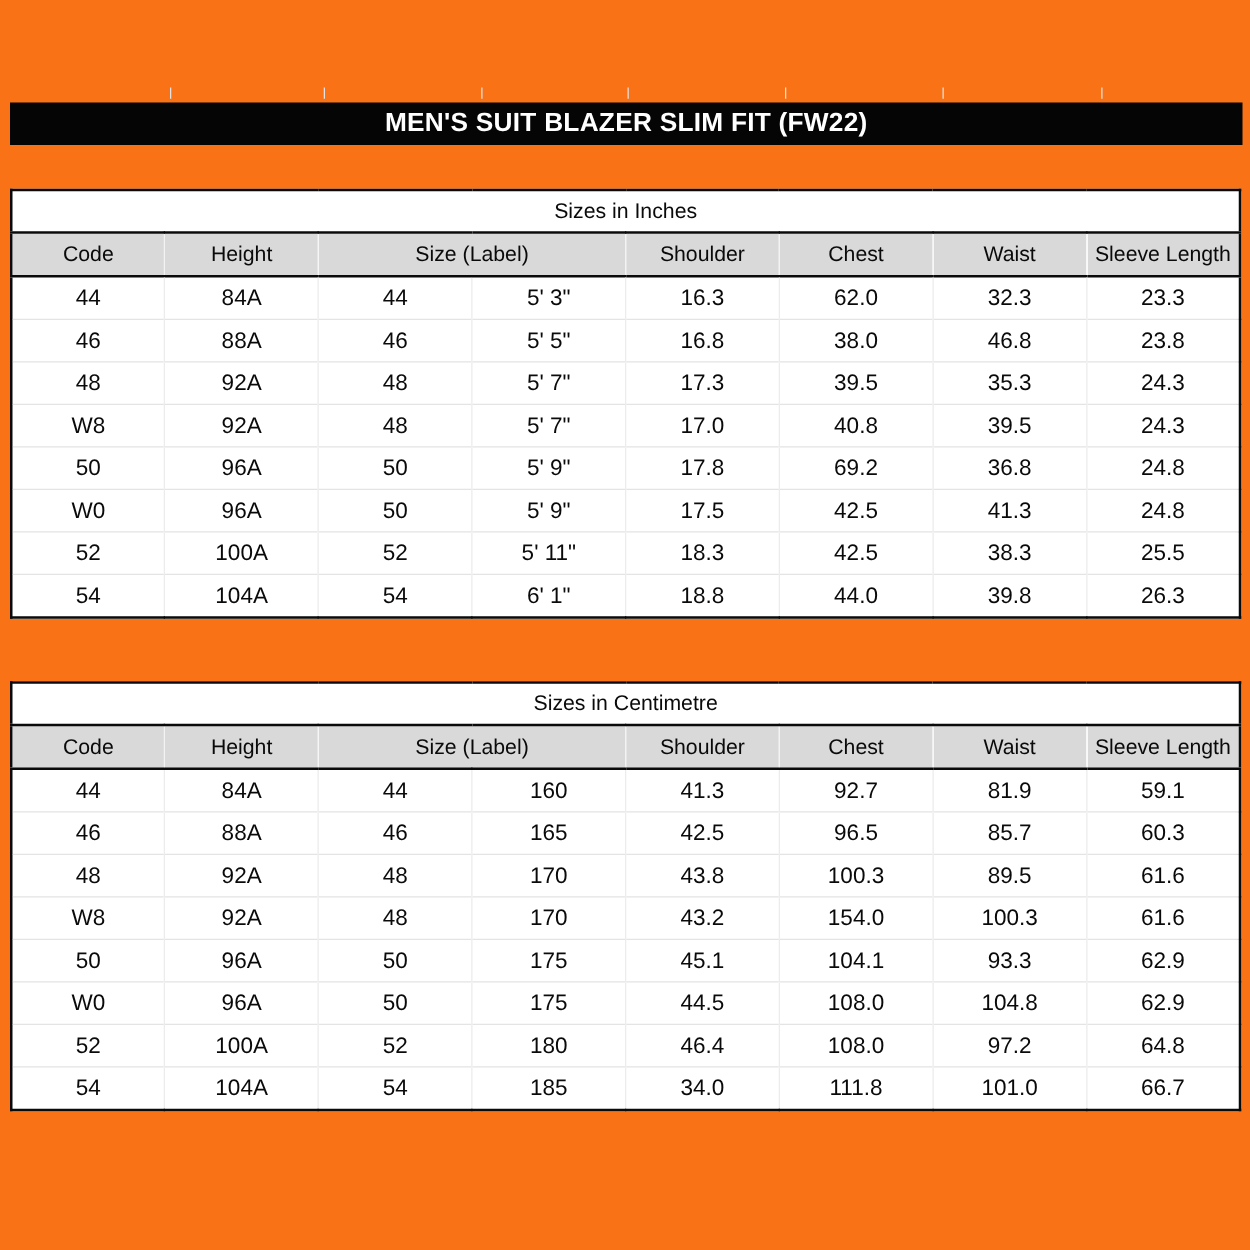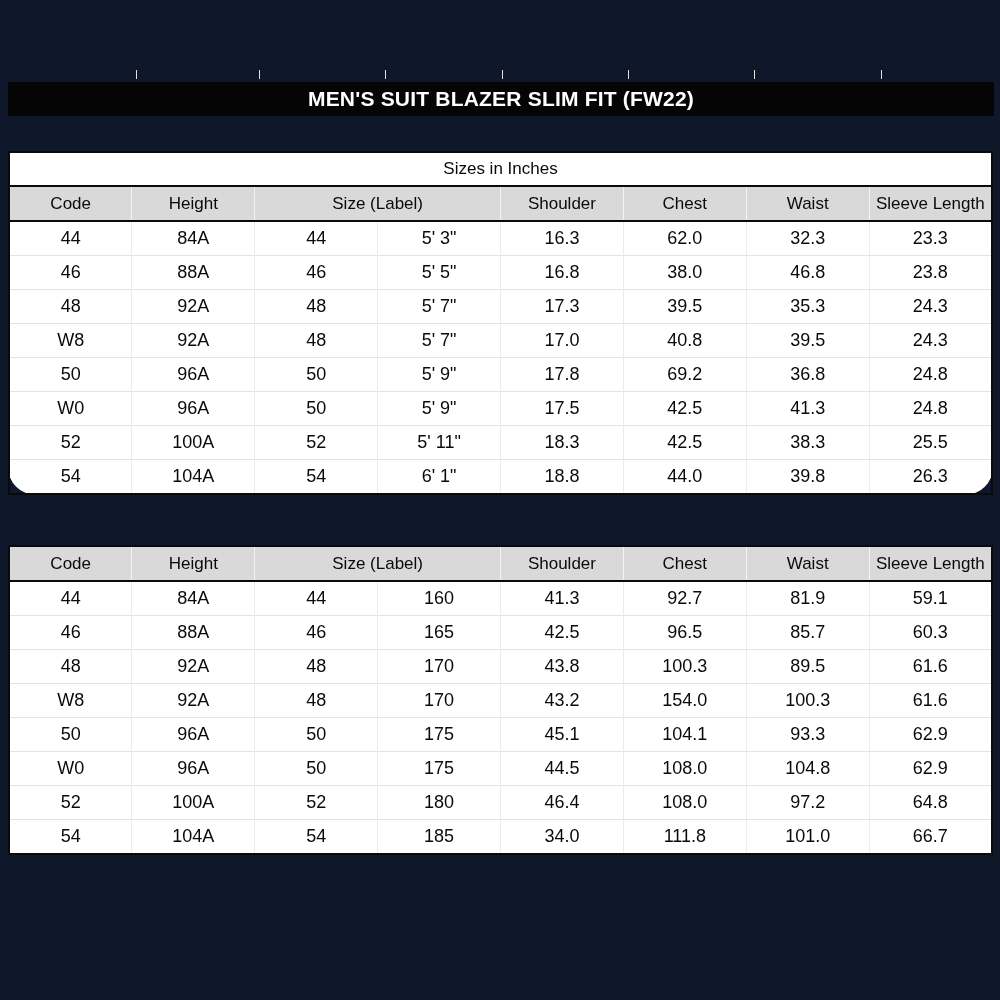--- a/index.html
+++ b/index.html
@@ -4,21 +4,21 @@
 <style>
   html, body {
     margin: 0;
     padding: 0;
     background: #ffffff;
   }
   .page {
     position: relative;
     width: 1000px;
     height: 1000px;
-    background: #0f172a;
+    background: #f97316;
     font-family: "Liberation Sans", sans-serif;
     color: #1a1a1a;
     overflow: hidden;
   }
   
   .top-ticks span {
     position: absolute;
     top: 70px;
     width: 1px;
     height: 9px;
@@ -53,21 +53,21 @@
 
   table.size-table {
     position: absolute;
     left: 8px;
     width: 985px;
     border-collapse: collapse;
     table-layout: fixed;
     border: 2px solid #0a0a0a;
     background: #ffffff;
   }
-  table.size-table.inches { top: 151px; border-radius: 28px; }
+  table.size-table.inches { top: 151px; }
   table.size-table.cm     { top: 545px; }
 
   .size-table col { width: 12.5%; }
 
   .size-table th, .size-table td {
     padding: 0;
     text-align: center;
     vertical-align: middle;
     font-weight: normal;
     overflow: hidden;
@@ -235,20 +235,23 @@
       <col>
         <col>
         <col>
         <col>
         <col>
         <col>
         <col>
         <col>
     </colgroup>
     <thead>
+      <tr class="table-title-row">
+        <th colspan="8">Sizes in Centimetre</th>
+      </tr>
       <tr class="header-row">
         <th>Code</th>
         <th>Height</th>
         <th colspan="2">Size (Label)</th>
         <th>Shoulder</th>
         <th>Chest</th>
         <th>Waist</th>
         <th>Sleeve Length</th>
       </tr>
     </thead>

